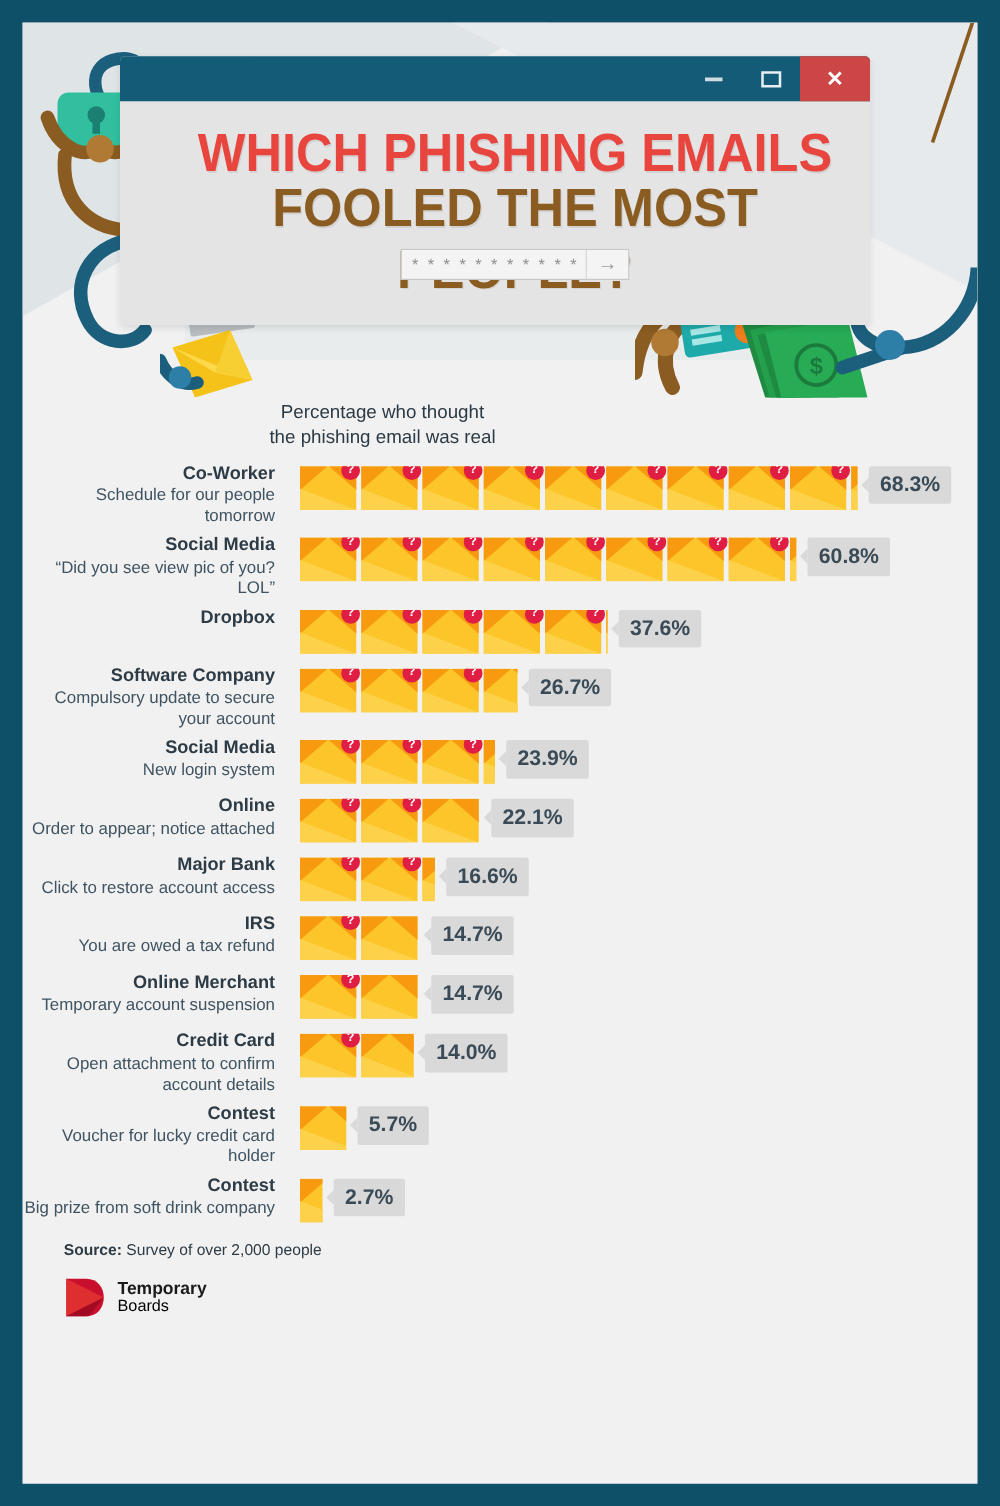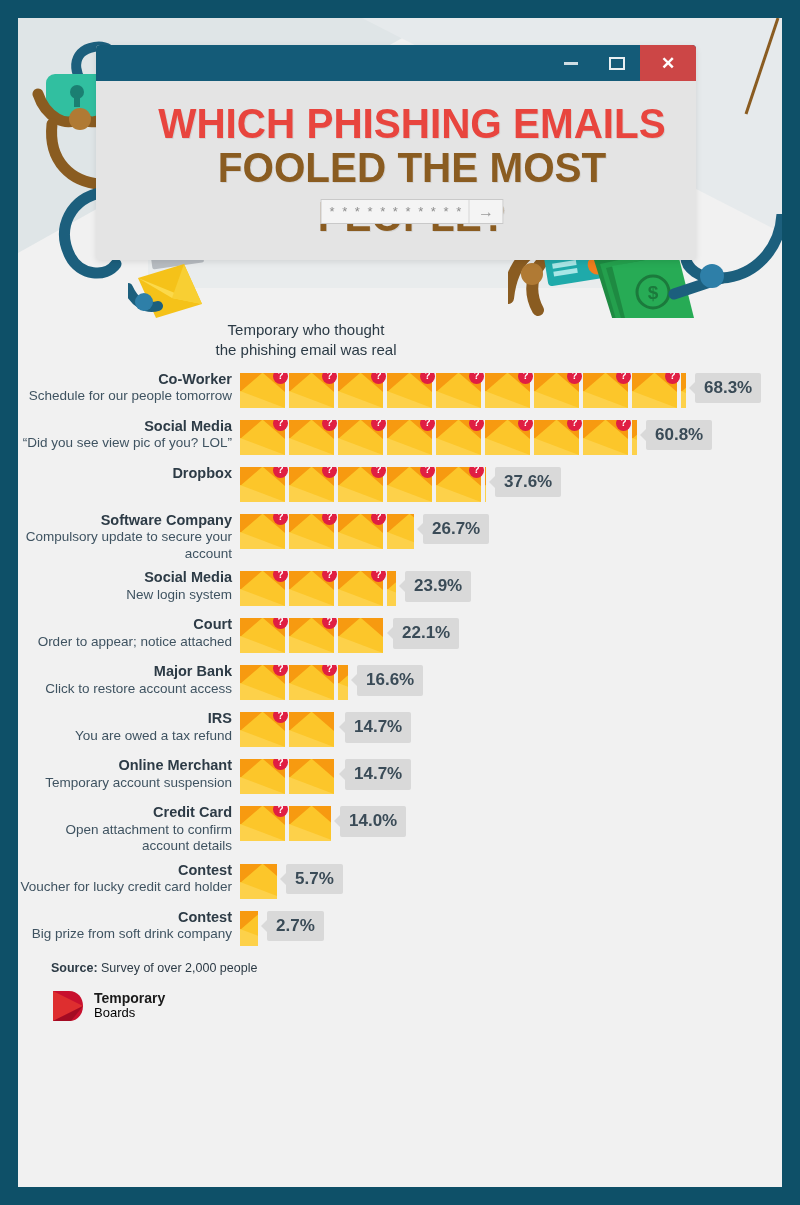--- a/index.html
+++ b/index.html
@@ -98,21 +98,21 @@
   
   .chart { position: relative; padding: 0 0 0 0; }
   .chart-title {
     text-align: center; width: 560px; margin-left: 8px;
     font-size: 15px; color: #2b3a45; line-height: 1.35;
     padding-top: 2px;
   }
   .rows { margin-top: 10px; }
   .row { display: flex; align-items: flex-start; margin-bottom: 7px; }
   .row-label {
-    width: 222px; text-align: right; padding-right: 8px;
+    width: 222px; text-align: right; padding-right: 20px;
     line-height: 1.22;
   }
   .row-label .cat { font-size: 14.5px; font-weight: bold; color: #2d3b46; display: block; }
   .row-label .desc { font-size: 13.5px; color: #3f5361; display: block; }
   .row-bar { position: relative; height: 40px; display: flex; align-items: flex-start; padding-top: 2px; }
   .bar-track { position: relative; height: 35px; overflow: hidden; }
   .env-strip { position: relative; height: 35px; }
   .env {
     position: absolute; top: 0; width: 45px; height: 35px; overflow: visible;
   }
@@ -239,21 +239,21 @@
           <div class="pw-wrap">
             <div class="pw-stars" title="Password">* * * * * * * * * * * *</div>
             <div class="pw-go">→</div>
           </div>
         </div>
       </div>
     </div>
 
     <div class="chart">
       <div class="chart-title">
-        <span>Temporary who thought</span><br>
+        <span>Percentage who thought</span><br>
         <span>the phishing email was real</span>
       </div>
       <div class="rows" id="rows">
           <div class="row">
             <div class="row-label">
               <span class="cat">Co-Worker</span>
               <span class="desc">Schedule for our people tomorrow</span>
             </div>
             <div class="row-bar">
               <div class="bar-track" style="width: 446px;">
@@ -531,21 +531,21 @@
                     <span class="flapL"></span>
                     <span class="fold"></span>
                   </div>
                 </div>
               </div>
               <div class="pct">23.9%</div>
             </div>
           </div>
           <div class="row">
             <div class="row-label">
-              <span class="cat">Court</span>
+              <span class="cat">Online</span>
               <span class="desc">Order to appear; notice attached</span>
             </div>
             <div class="row-bar">
               <div class="bar-track" style="width: 144px;">
                 <div class="env-strip" style="width: 147px;">
                   <div class="env" style="left: 0px;">
                     <span class="body"></span>
                     <span class="flapL"></span>
                     <span class="flapR"></span>
                     <span class="fold"></span>

